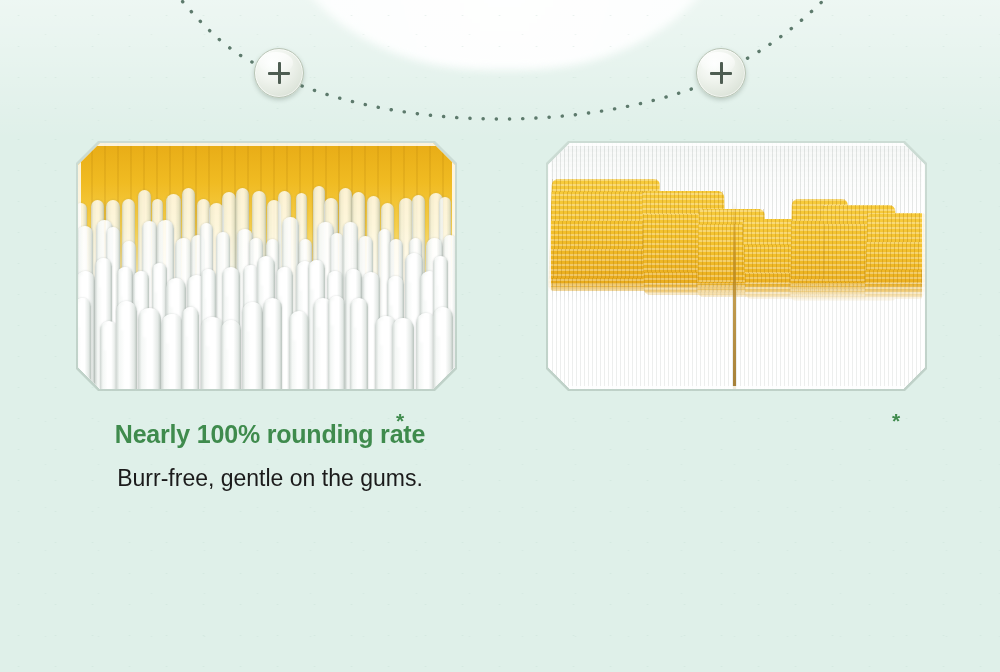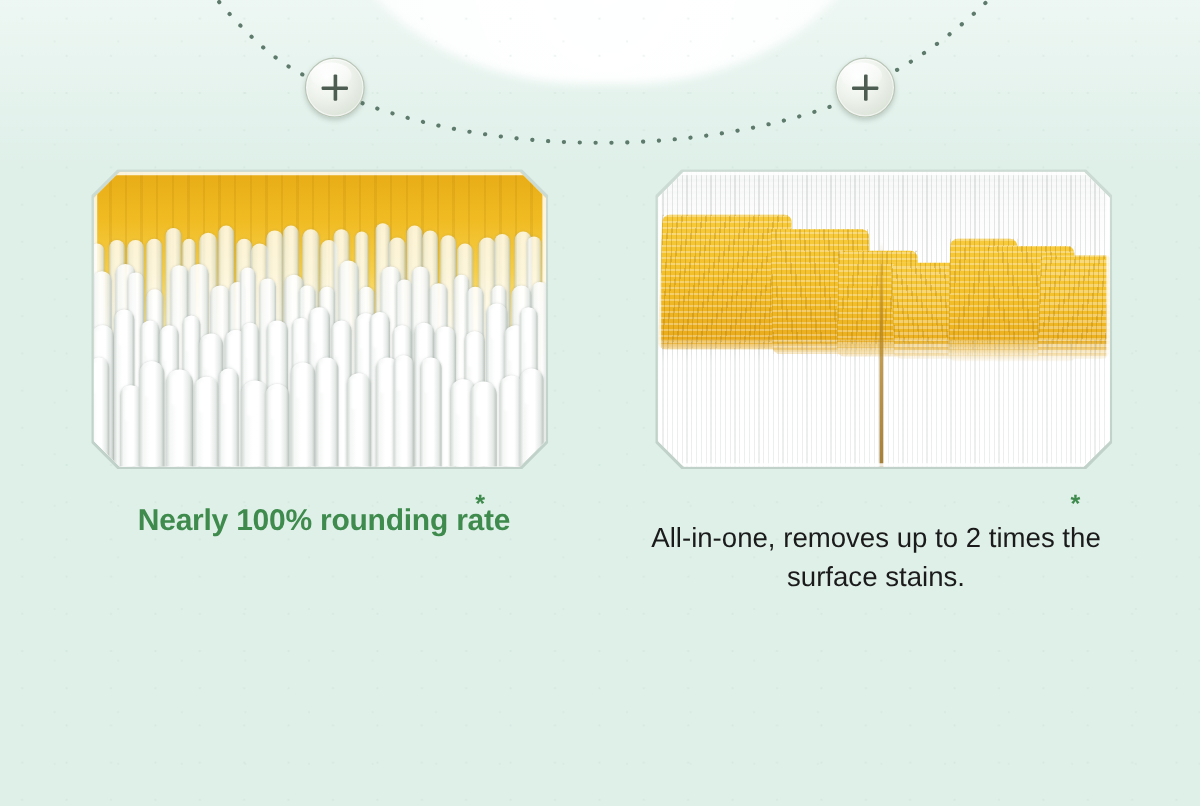--- a/index.html
+++ b/index.html
@@ -304,21 +304,21 @@
             <div class="fine-tex"></div>
           </div>
         </div>
       <div class="seam" style="left:49%;"></div>
     </div>
     <div class="panel-frame"></div>
   </div>
 
   <div class="col" id="col-left">
     <p class="headline">Nearly 100% rounding rate</p>
+    <p class="subline">Burr-free, gentle on the gums.</p>
   </div>
   <span class="asterisk" id="aster-left">*</span>
 
   <div class="col" id="col-right">
-    <p class="subline">All-in-one, removes up to 2 times the surface stains.</p>
   </div>
   <span class="asterisk" id="aster-right">*</span>
 
 </div>
 
 </body></html>

